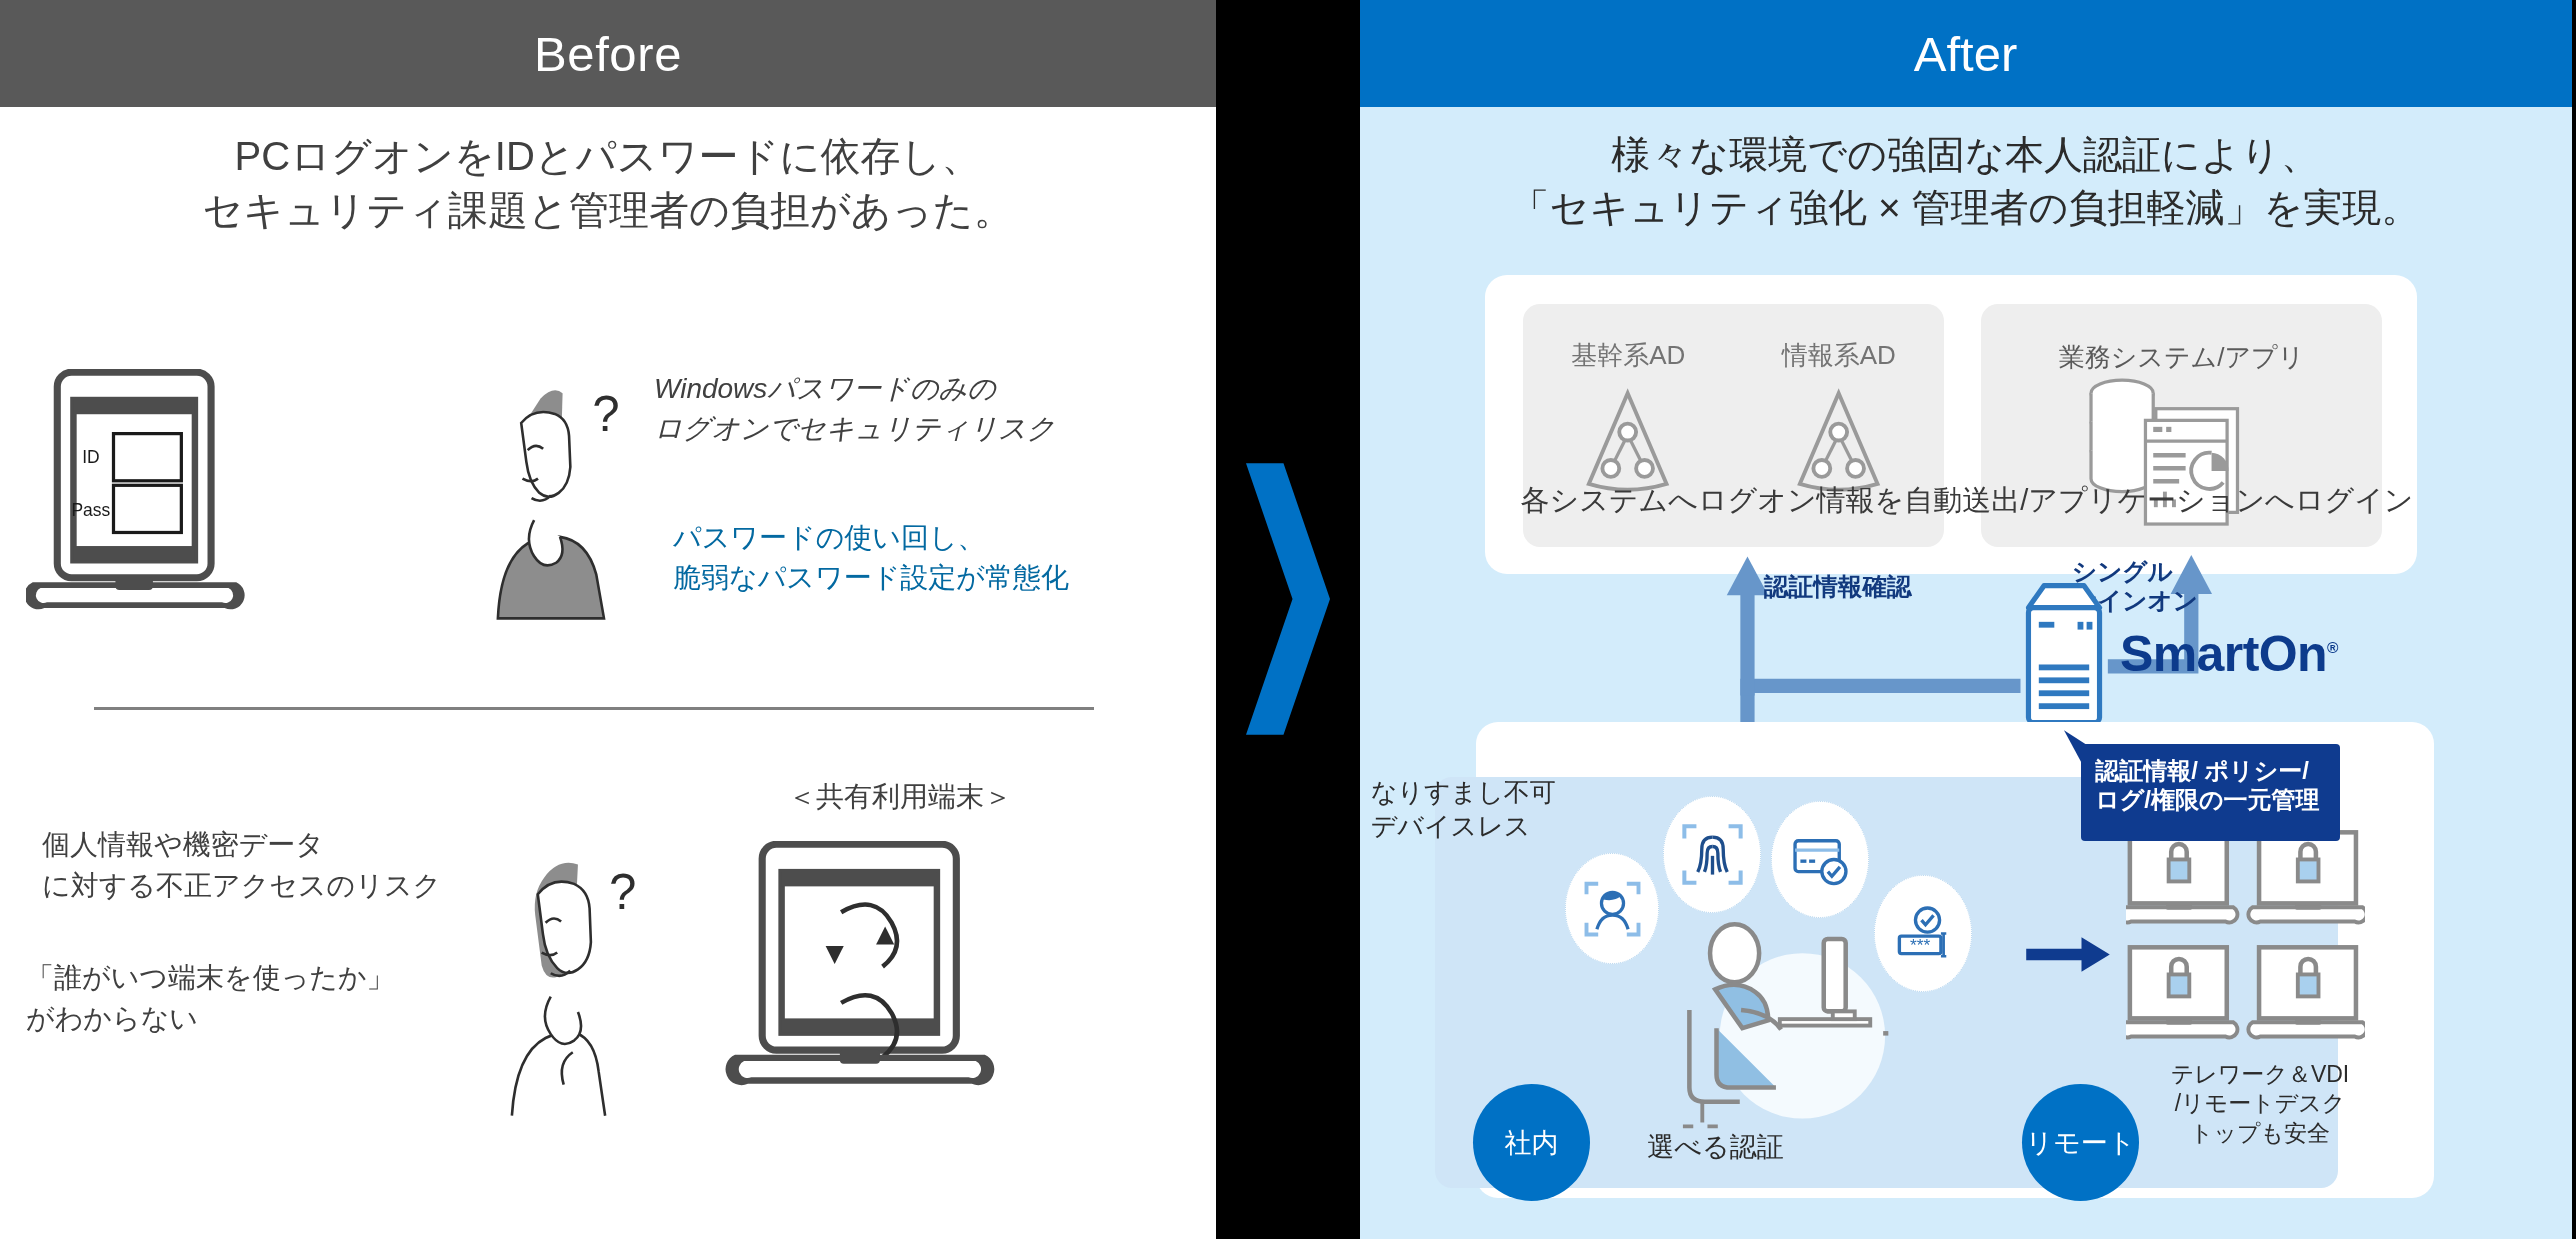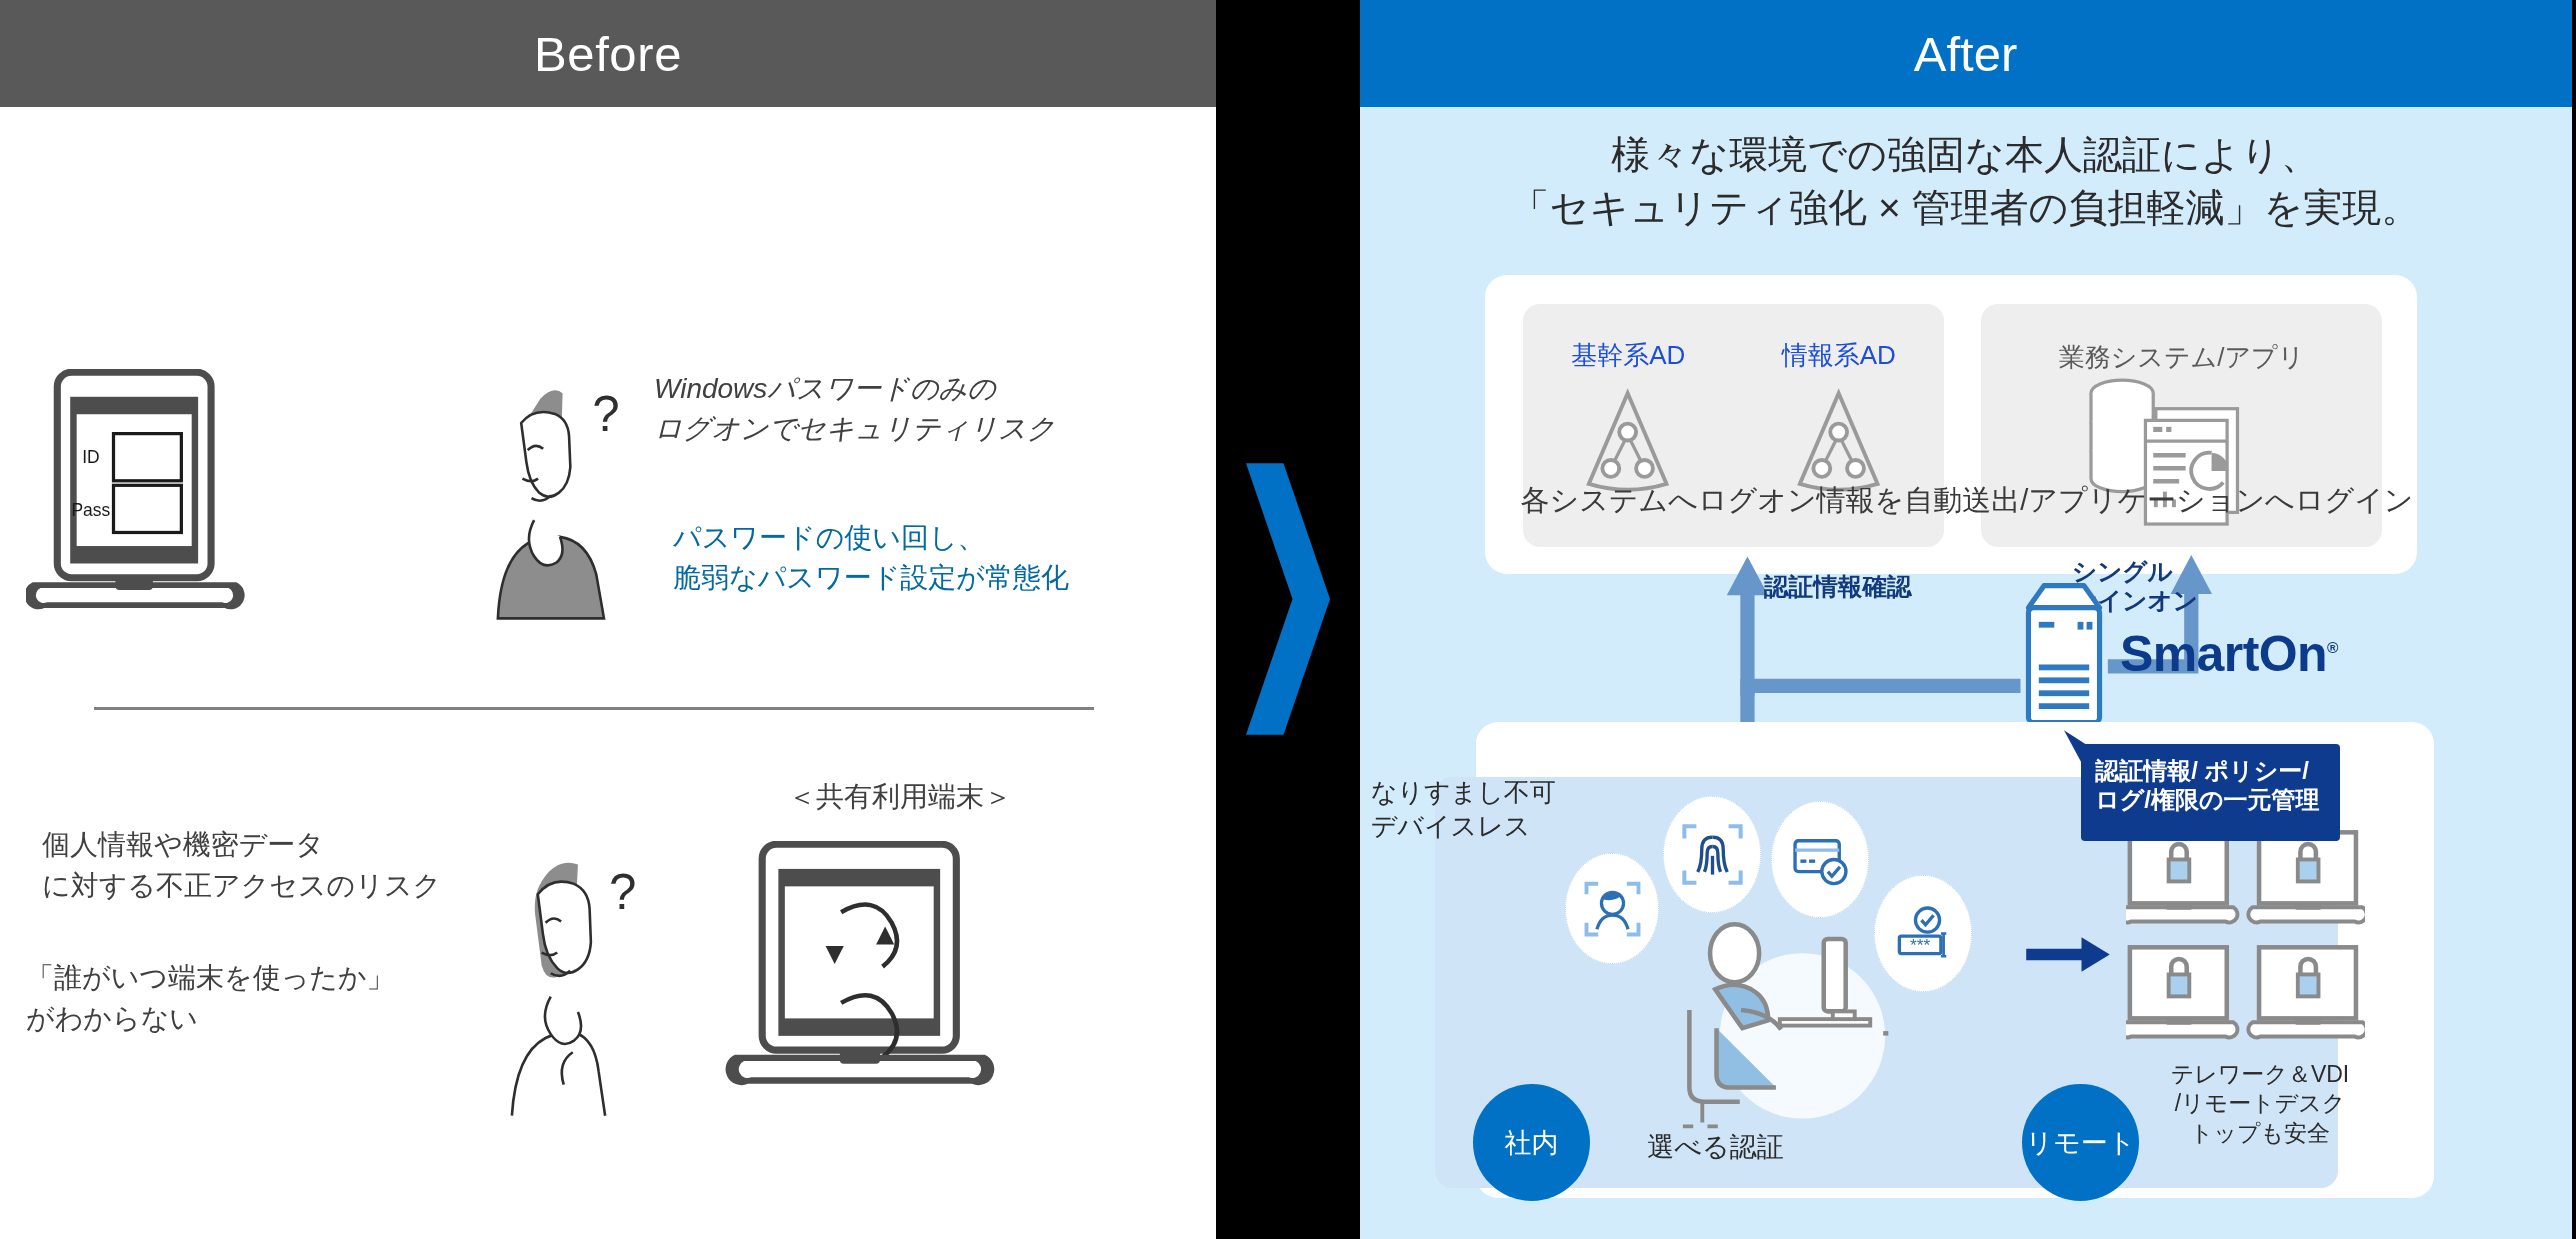--- a/index.html
+++ b/index.html
@@ -97,21 +97,21 @@
     position:absolute; background:#eeeeee; border-radius: 17px;
   }
   .sub-card.left  { left: 38px;  top: 28.5px; width: 421px; height: 243px; }
   .sub-card.right { left: 496px; top: 28.5px; width: 401px; height: 243px; }
   .sub-title {
     position:absolute; top: 36px; width: 100%; text-align:center;
     color:#5a5a5a; font-size: 26px;
   }
   .ad-label-wrap {
     position:absolute; top: 34px; left: 0; width: 421px;
-    display:flex; justify-content: space-around; color:#1d4ed8; font-size: 26px;
+    display:flex; justify-content: space-around; color:#737373; font-size: 26px;
   }
   .ad-icons { position:absolute; top: 84px; left: 0; width: 421px; display:flex; justify-content: space-around; }
   .auto-send-text {
     position:absolute; left: 0; top: 206px; width: 932px; text-align:center;
     color:#3a3a3a; font-size: 29px; z-index: 3; margin-left: 16px;
   }
 
   
   .arrows-layer { position:absolute; left:0; top:0; width: 1213px; height: 1239px; pointer-events:none; }
   .lbl-auth {
@@ -186,20 +186,24 @@
 <body>
 
 <div id="stage">
 
   <div class="left-panel">
 
     <div class="left-header">
       <span class="ttl">Before</span>
     </div>
 
+    <div class="left-lead">
+      <div>PCログオンをIDとパスワードに依存し、</div>
+      <div>セキュリティ課題と管理者の負担があった。</div>
+    </div>
 
     <svg class="laptop1" viewBox="0 0 400 390">
       <rect x="48" y="5" width="238" height="318" rx="22" fill="none" stroke="#4d4d4d" stroke-width="11"></rect>
       <rect x="73" y="48" width="188" height="248" fill="none" stroke="#4d4d4d" stroke-width="10"></rect>
       <rect x="73" y="48" width="188" height="22" fill="#4d4d4d"></rect>
       <rect x="73" y="274" width="188" height="22" fill="#4d4d4d"></rect>
       <rect x="135" y="100" width="105" height="73" fill="#fff" stroke="#1a1a1a" stroke-width="5"></rect>
       <rect x="135" y="180" width="105" height="73" fill="#fff" stroke="#1a1a1a" stroke-width="5"></rect>
       <text x="100" y="146" font-size="27" fill="#1a1a1a" text-anchor="middle" font-family="Liberation Sans, sans-serif">ID</text>
       <text x="100" y="228" font-size="27" fill="#1a1a1a" text-anchor="middle" font-family="Liberation Sans, sans-serif">Pass</text>

